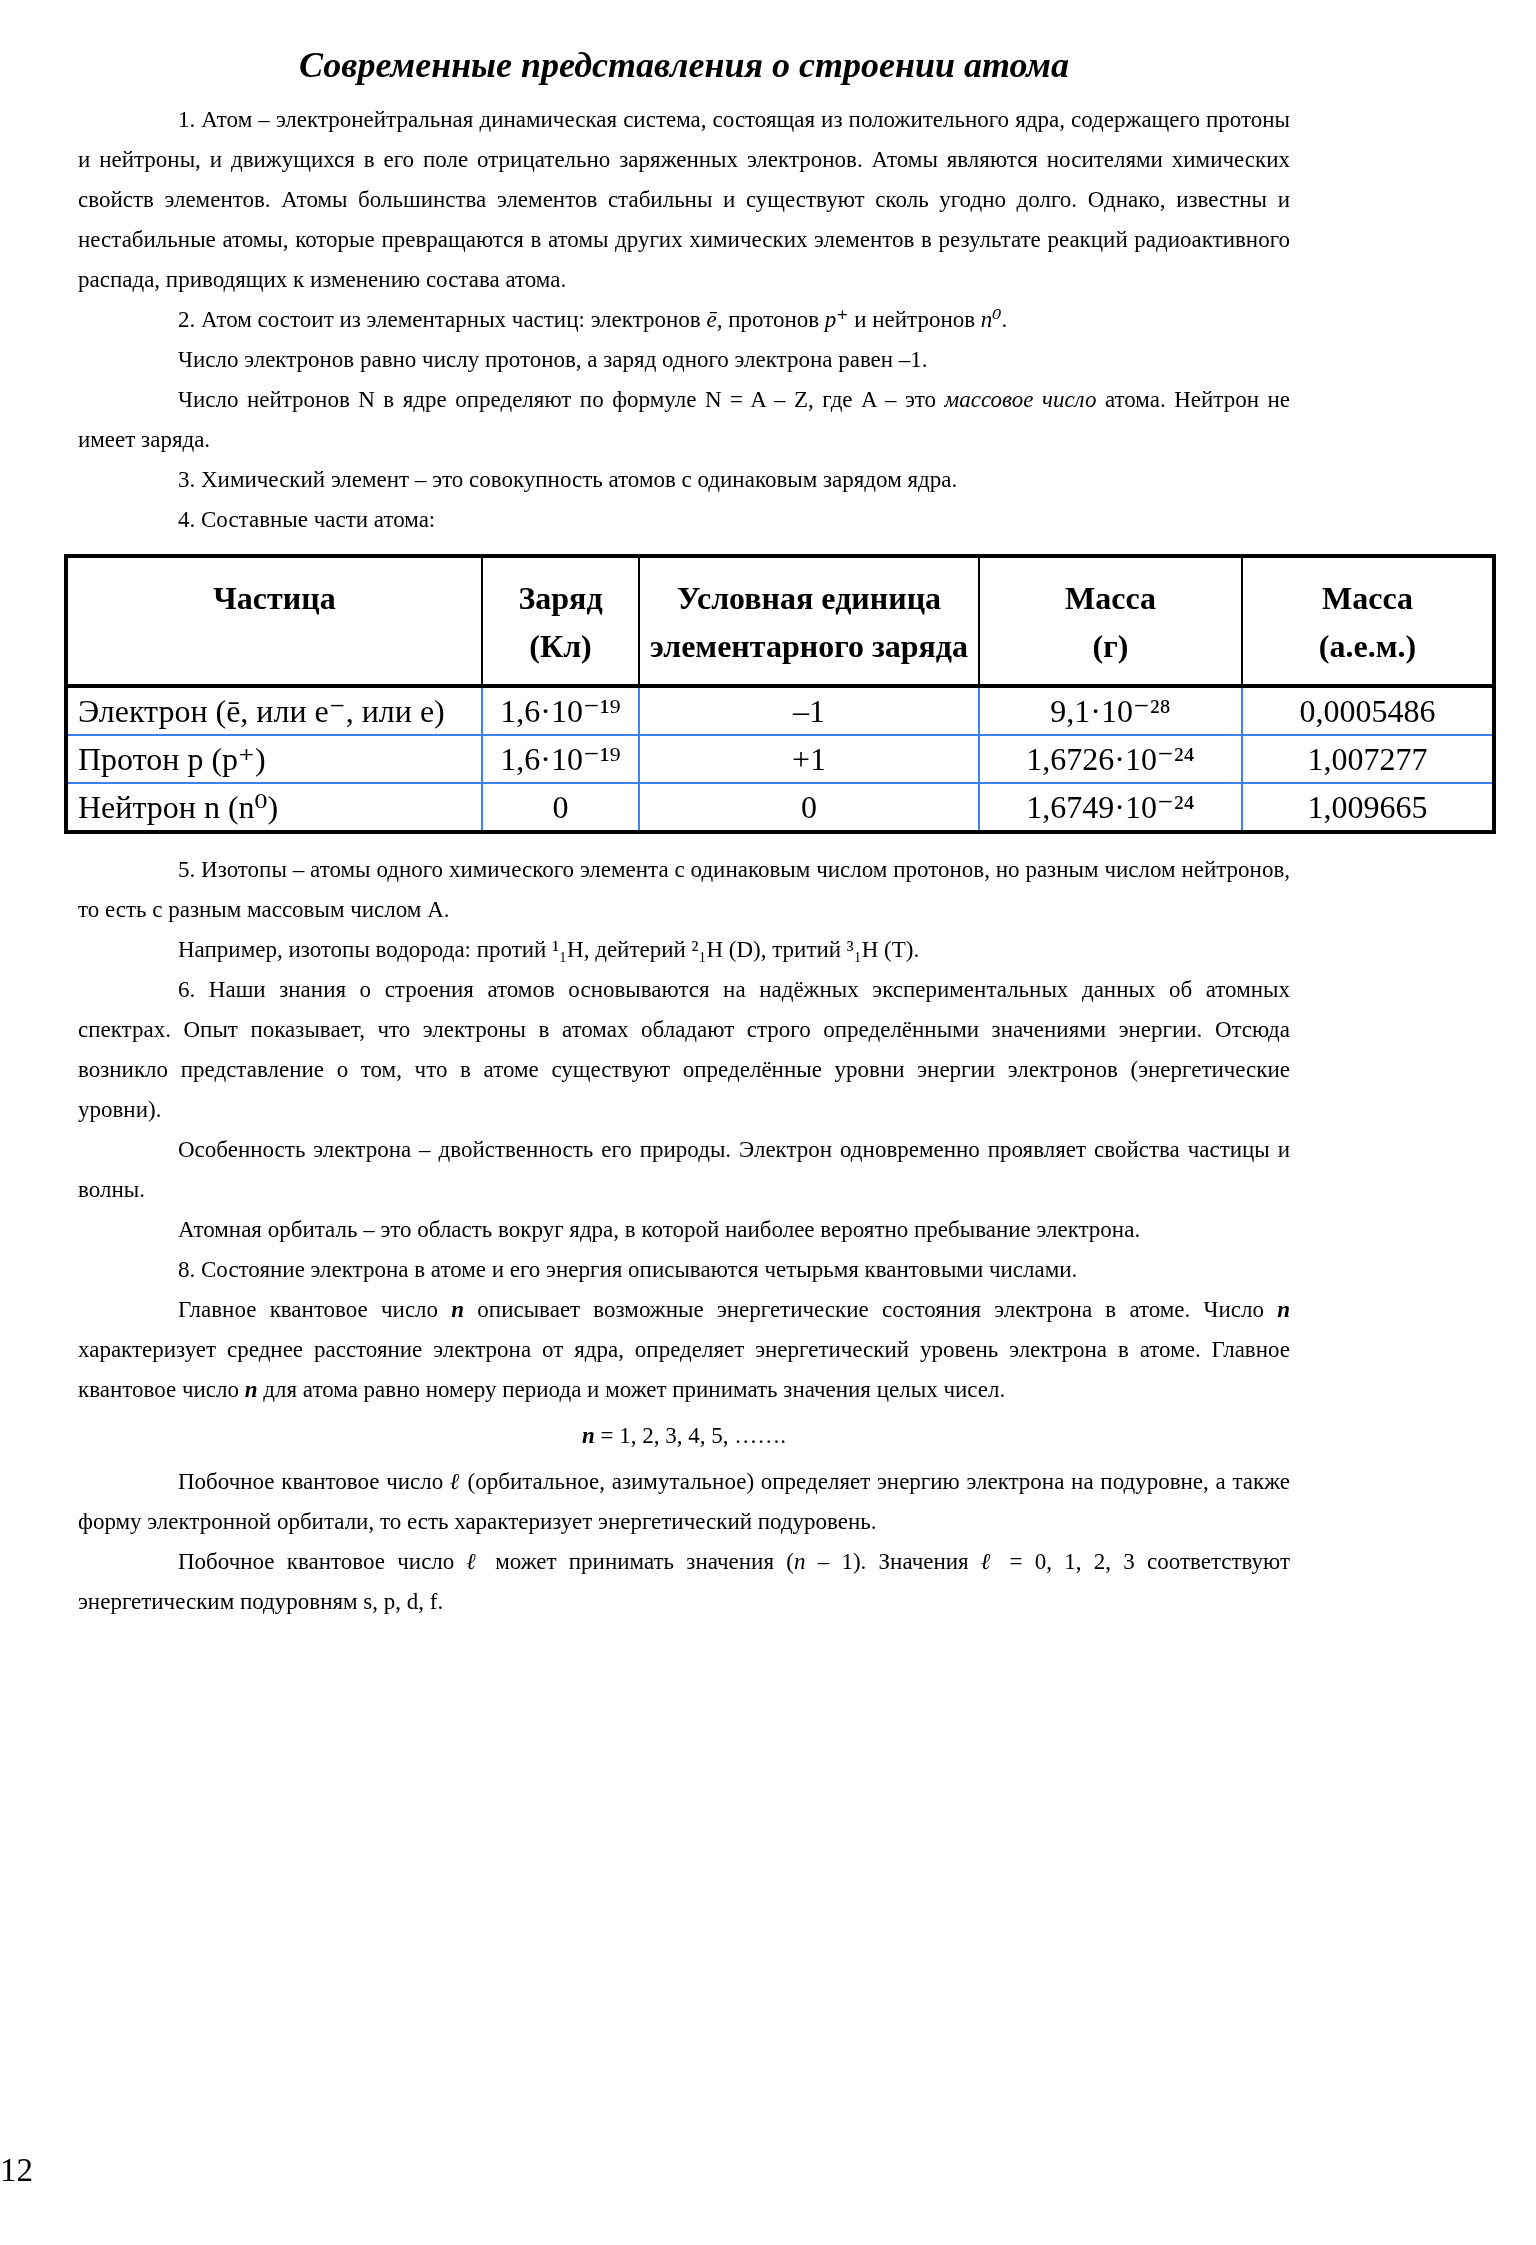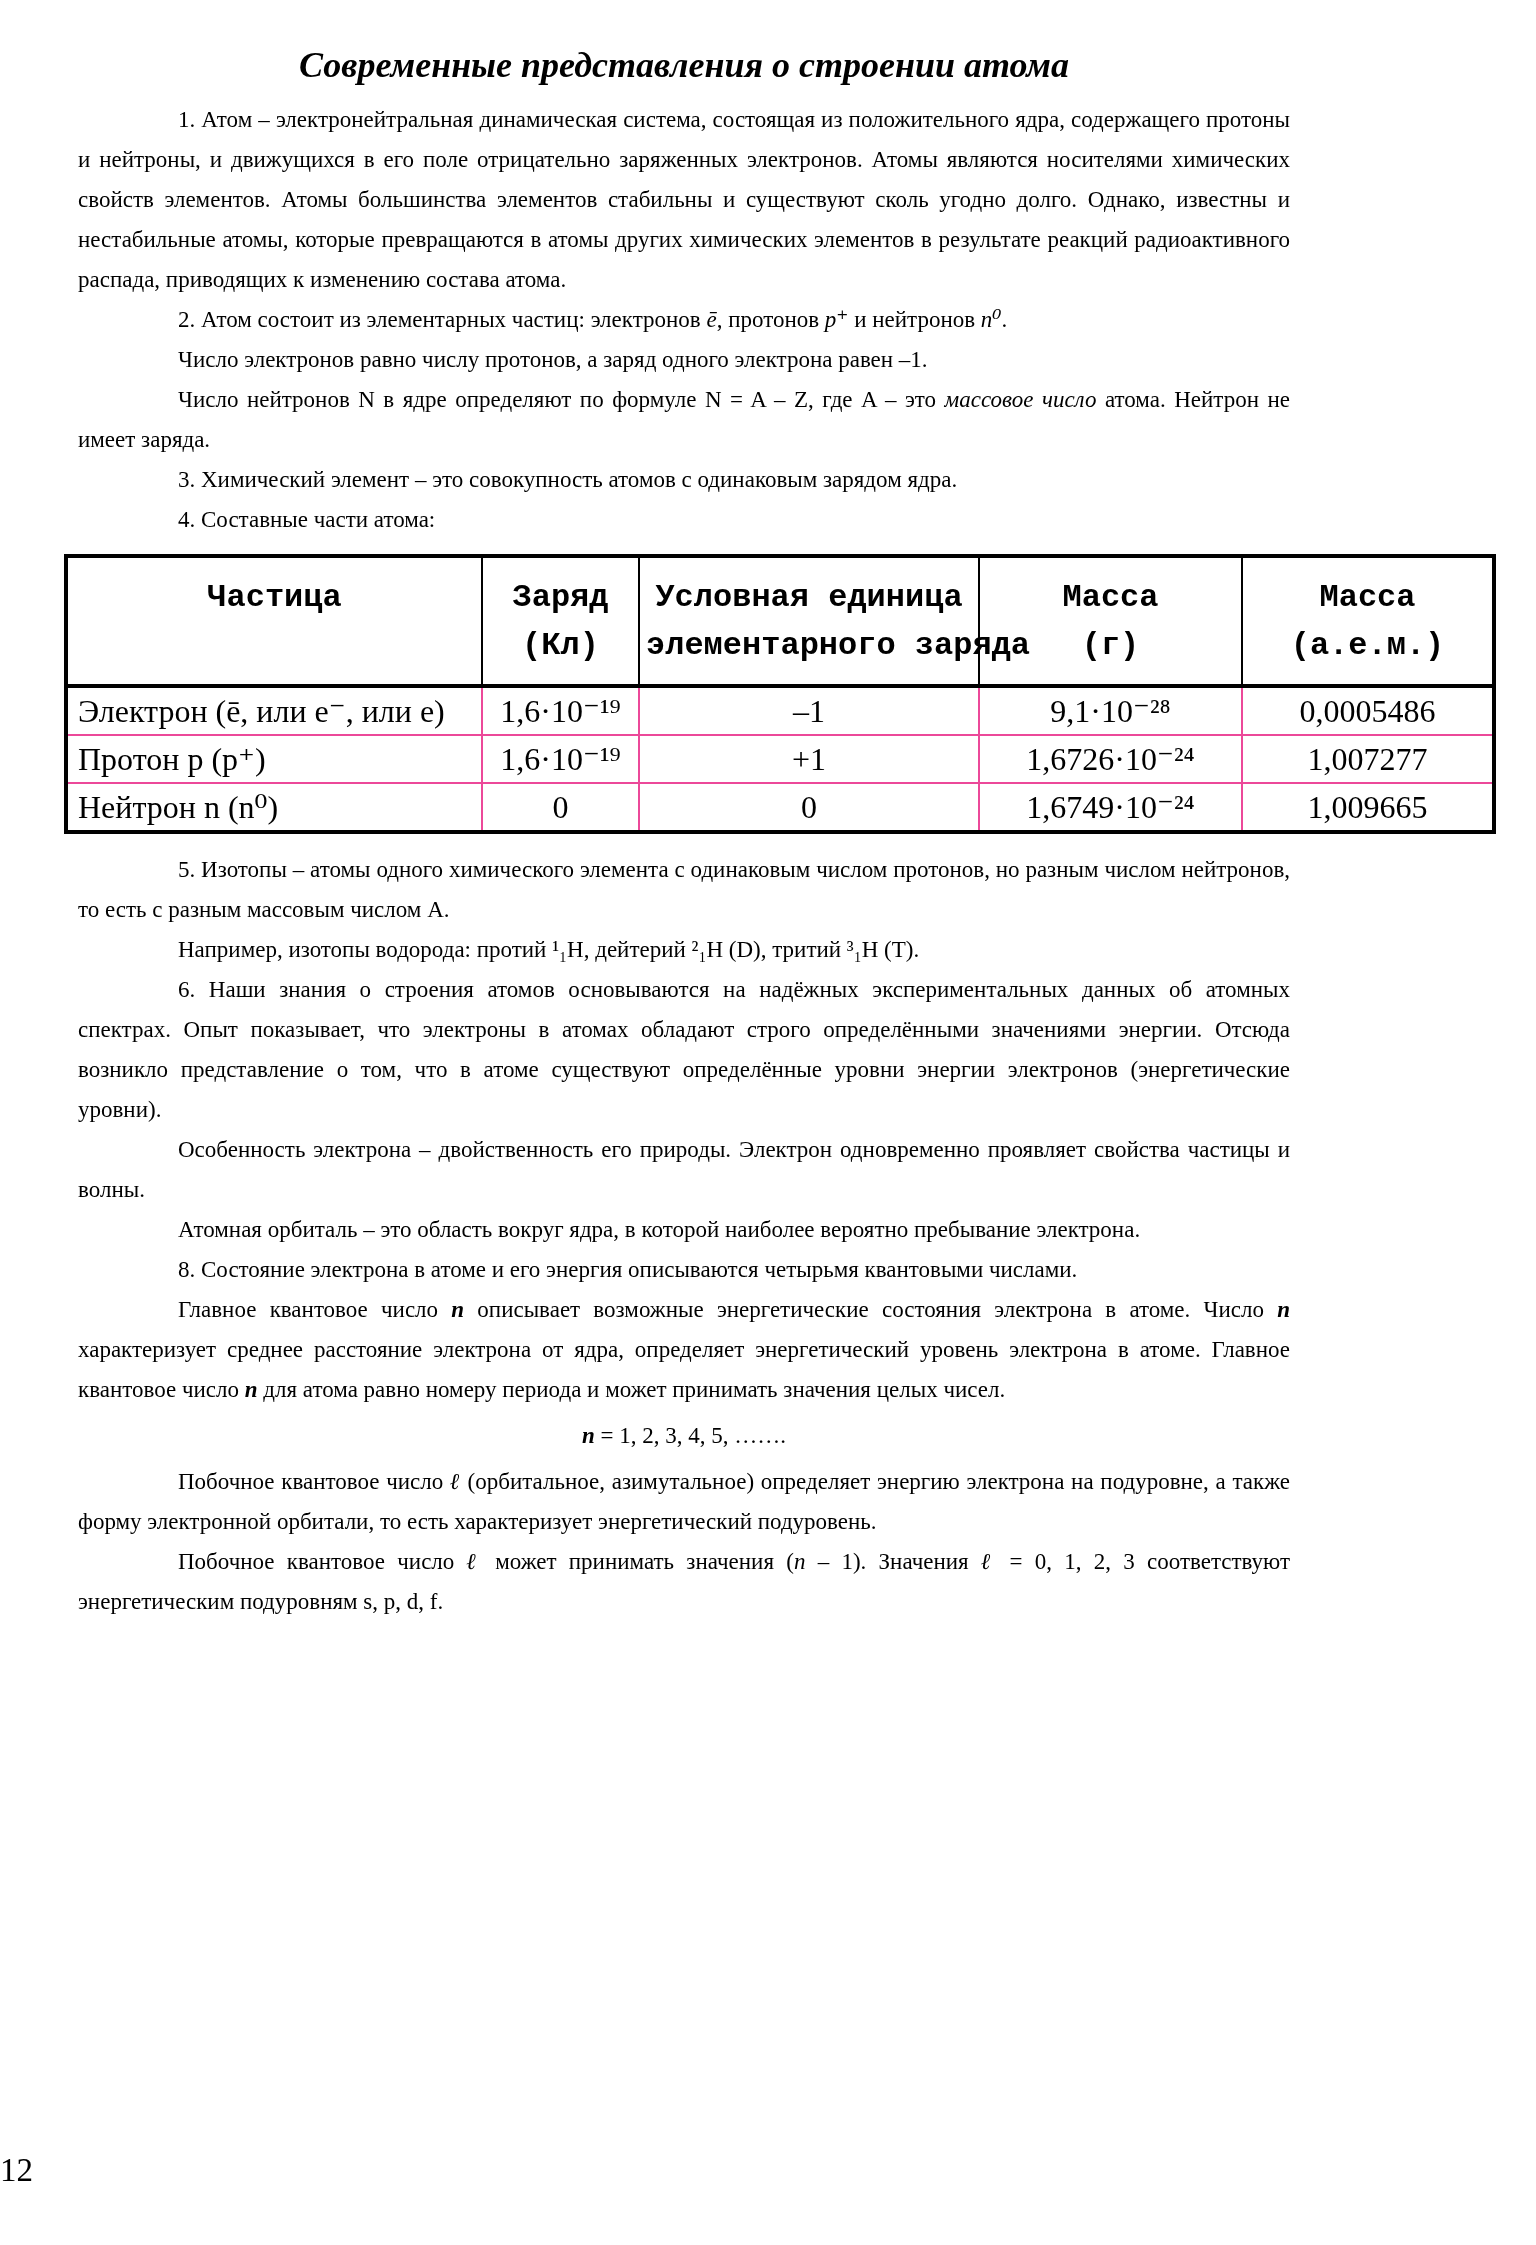--- a/index.html
+++ b/index.html
@@ -65,24 +65,23 @@
     border: 2px solid #000;
     border-bottom: 4px solid #000;
     vertical-align: top;
     padding: 16px 6px 14px 6px;
     font-weight: bold;
     text-align: center;
   }
   table.ptable th .hline {
     line-height: 48px;
     white-space: nowrap;
-    font-family: Liberation Mono, monospace;
   }
   table.ptable td {
-    border: 2px solid #ec4899;
+    border: 2px solid #3b82f6;
     line-height: 46px;
     padding: 0 10px;
     text-align: center;
     white-space: nowrap;
     overflow: hidden;
   }
   table.ptable td.cell-left { text-align: left; }
   .page-number {
     position: absolute;
     top: 2150px;

